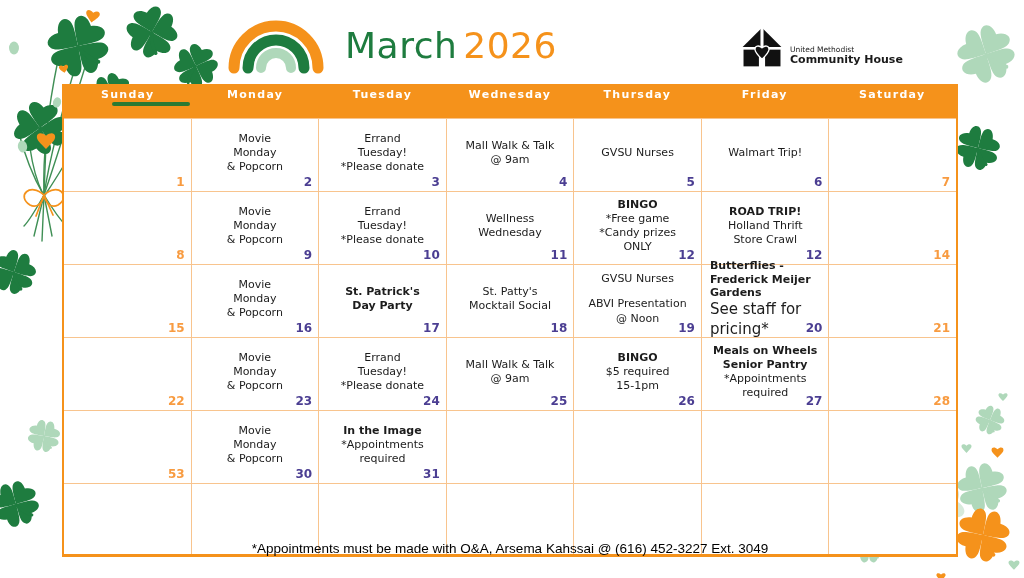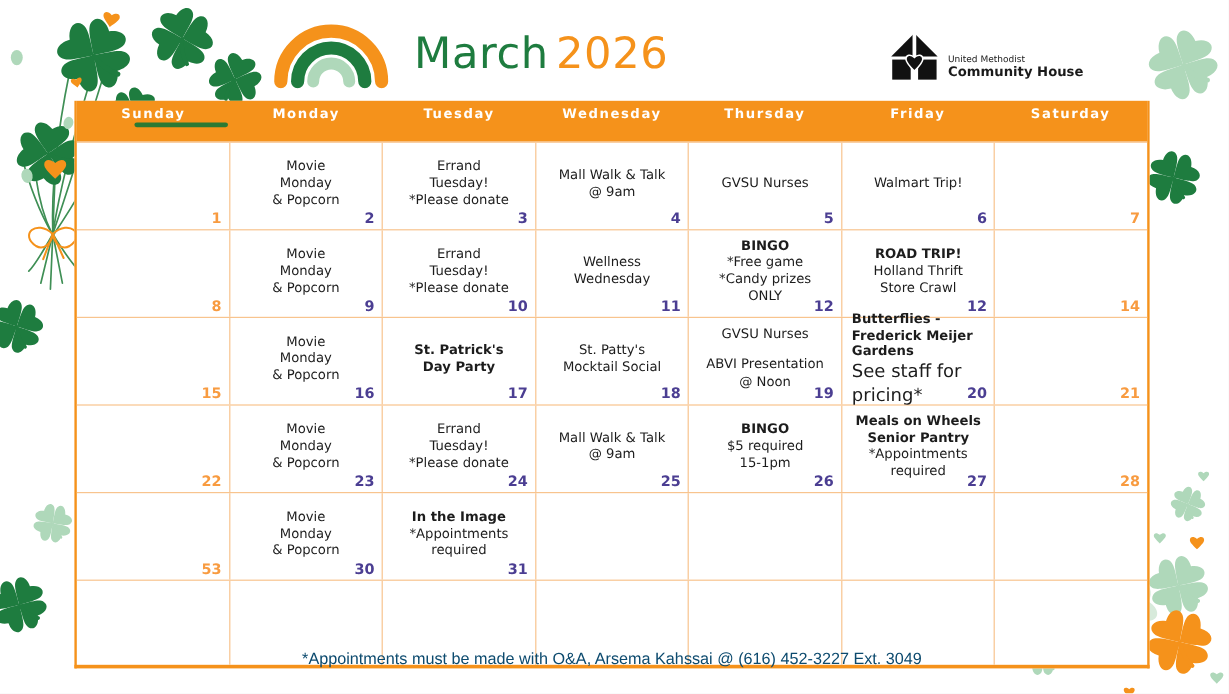--- a/index.html
+++ b/index.html
@@ -39,21 +39,21 @@
   .event.bold{font-weight:bold;line-height:1.27;}
   .event.small{font-size:15px;}
   .event.gap{margin-top:11px;}
   .event.left{align-self:flex-start;text-align:left;margin-left:5px;}
   .daynum{position:absolute;right:6px;bottom:2px;font-size:12px;font-weight:bold;}
   .daynum.orange{color:var(--orange-num);}
   .daynum.purple{color:var(--purple);}
   .sunday-underline{position:absolute;left:112px;top:102px;width:78px;height:3.5px;
     background:var(--green-underline);border-radius:2px;z-index:2;}
   .footer{position:absolute;left:62px;top:541px;width:896px;text-align:center;z-index:1;
-    font-family:"Liberation Sans","DejaVu Sans",sans-serif;font-size:13.5px;color:#0c4a6e;}
+    font-family:"Liberation Sans","DejaVu Sans",sans-serif;font-size:13.5px;color:#000000;}
 </style>
 </head>
 <body>
 
 <div class="page">
 
   <div id="decor-layer">
       <div class="decor" style="left: 2px; top: 58px; width: 120px; height: 190px;"><svg viewBox="0 0 120 190" width="100%" height="100%">
     <g stroke="#3F8F55" stroke-width="1.4" fill="none" stroke-linecap="round">
       <path d="M56,2 Q40,80 42,137"></path>

